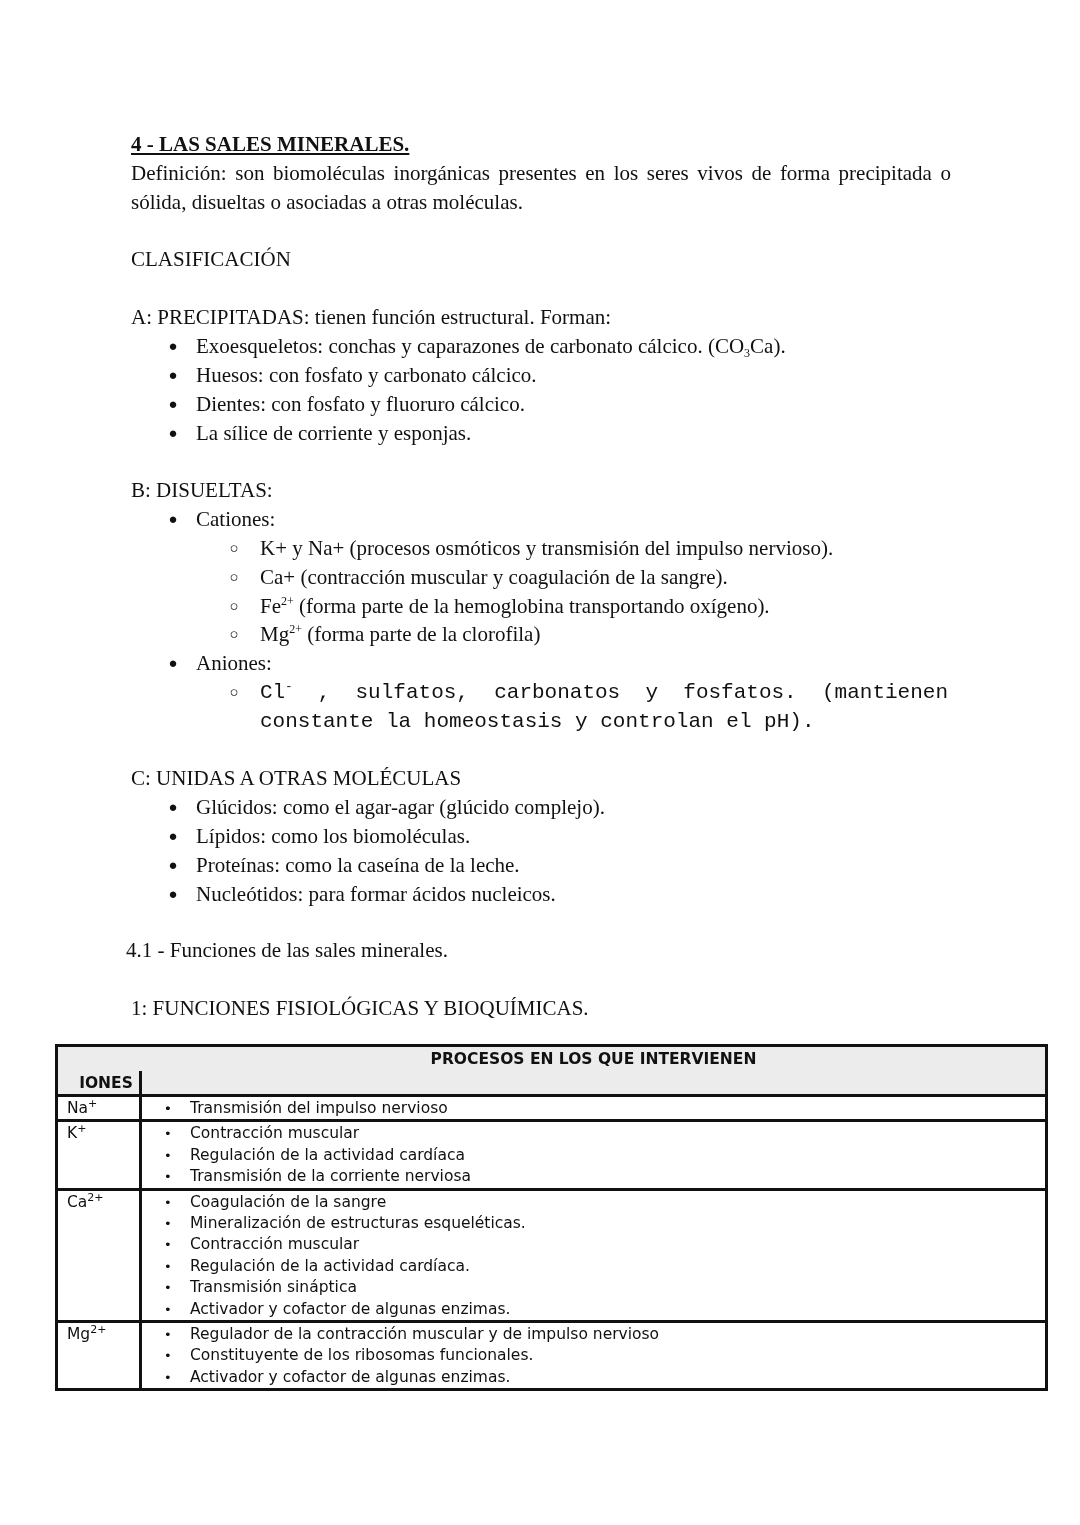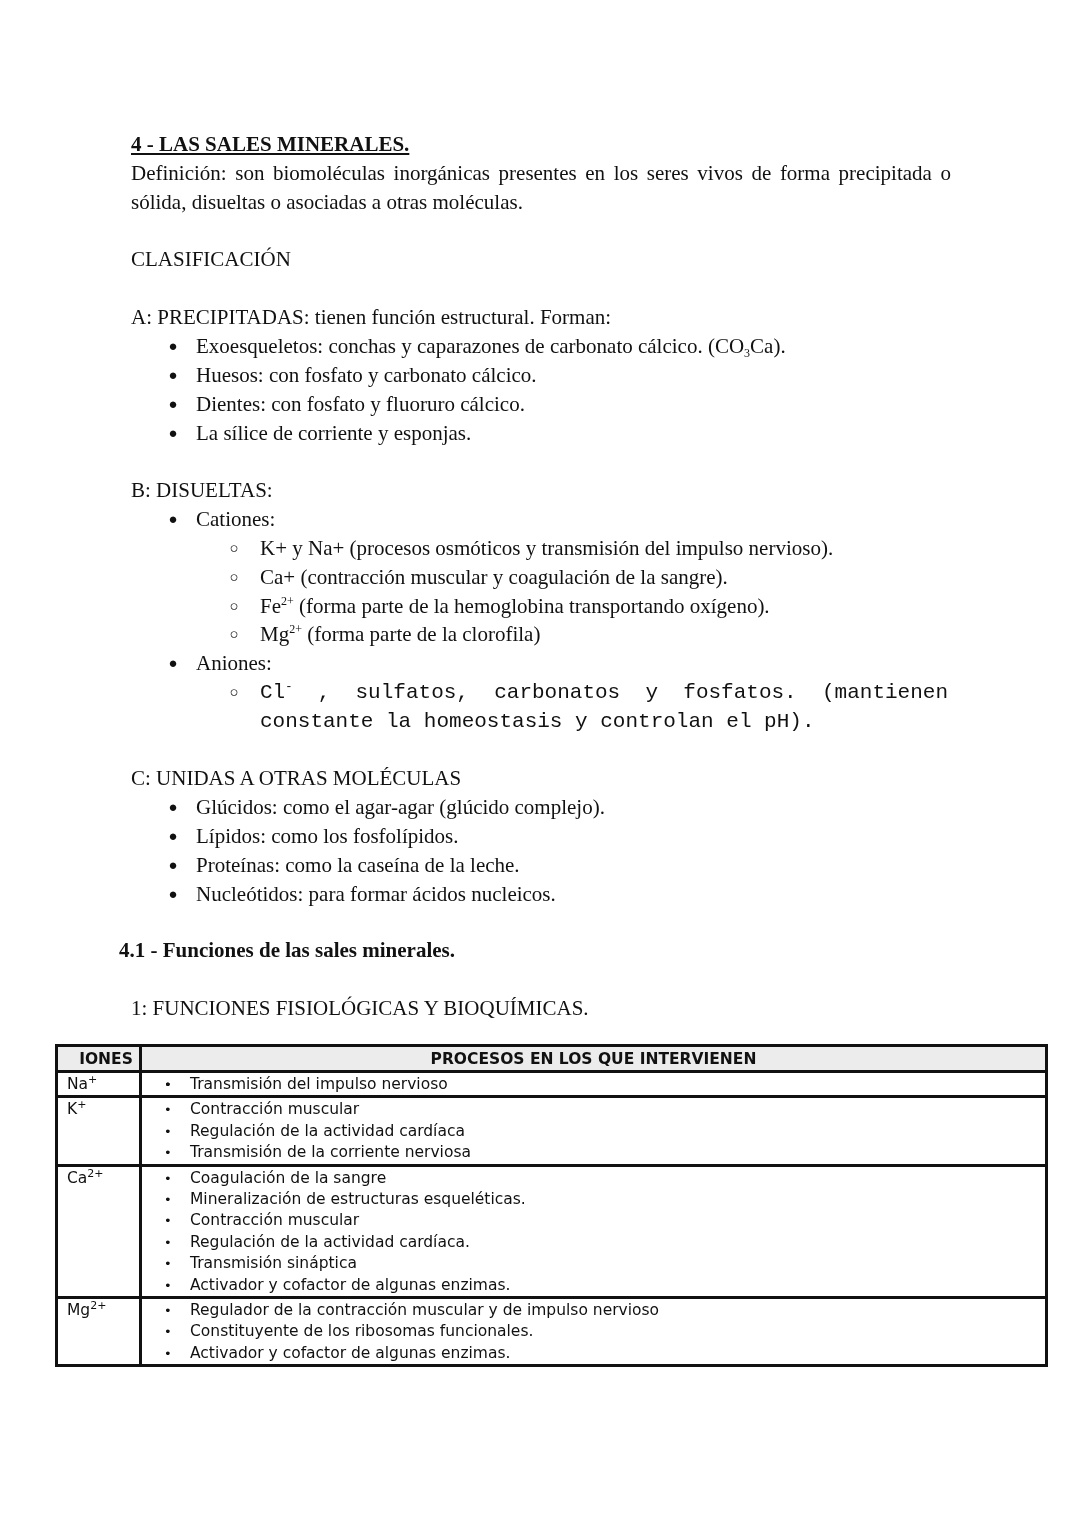--- a/index.html
+++ b/index.html
@@ -14,35 +14,35 @@
     .justify { text-align: justify; }
     .bul { position: absolute; left: 164px; }
     .bul .dot { position: absolute; left: 0; top: 0; width: 18px; text-align: center; font-size: 15px; }
     .bul .txt { position: absolute; left: 32px; white-space: nowrap; }
     .sub { position: absolute; left: 226px; }
     .sub .dot { position: absolute; left: 0; top: 0; width: 16px; text-align: center; font-size: 15px; }
     .sub .txt { position: absolute; left: 34px; white-space: nowrap; }
     .sub .txt.wrap { white-space: normal; width: 688px; text-align: justify; font-family: Liberation Mono, monospace; }
     sup.s { font-size: 12px; vertical-align: 0; position: relative; top: -8px; line-height: 0; }
     sub.s { font-size: 12px; vertical-align: 0; position: relative; top: 4px; line-height: 0; }
-    .h41 { left: 119px; top: 936px; font-weight: bold; text-align: right; }
+    .h41 { left: 126px; top: 936px; font-weight: normal; text-align: right; }
 
     
     .tbl {
       position: absolute; left: 55px; top: 1044px; width: 993px;
       border: 3px solid #111; box-sizing: border-box;
       font-family: "DejaVu Sans", "Liberation Sans", sans-serif;
       font-size: 15.5px; color: #111;
     }
     .trow { display: flex; border-top: 3px solid #111; }
     .trow.head { border-top: none; background: #ececec; }
     .cell-ion { width: 84px; box-sizing: border-box; padding: 1px 0 0 9px; border-right: 3px solid #111; }
     .cell-proc { flex: 1; padding: 1px 0 0 0; border-radius: 10px; }
     .head .cell-ion, .head .cell-proc { font-weight: bold; text-align: center; padding: 2px 0 1px 0; line-height: 20px; }
-    .head .cell-ion { padding-left: 15px; }
+    .head .cell-ion { padding-left: 15px; margin-top: 24px; }
     .proc-item { position: relative; padding-left: 48px; line-height: 21.4px; white-space: nowrap; }
     .proc-item .pdot { position: absolute; left: 22px; top: 0; font-size: 13px; }
     .ion-lbl { line-height: 20px; }
     .ion-lbl sup { font-size: 11px; position: relative; top: -6px; vertical-align: 0; line-height: 0; }
   </style>
 </head>
 <body>
 
 <div class="abs serif title">4 - LAS SALES MINERALES.</div>
 
@@ -104,21 +104,21 @@
 </div>
 
 <div class="abs serif" style="left:131px; top:764px;">C: UNIDAS A OTRAS MOLÉCULAS</div>
 
 <div class="serif bul" style="top:793px;">
   <span class="dot">●</span>
   <span class="txt">Glúcidos: como el agar-agar (glúcido complejo).</span>
 </div>
 <div class="serif bul" style="top:822px;">
   <span class="dot">●</span>
-  <span class="txt">Lípidos: como los fosfolípidos.</span>
+  <span class="txt">Lípidos: como los biomoléculas.</span>
 </div>
 <div class="serif bul" style="top:851px;">
   <span class="dot">●</span>
   <span class="txt">Proteínas: como la caseína de la leche.</span>
 </div>
 <div class="serif bul" style="top:880px;">
   <span class="dot">●</span>
   <span class="txt">Nucleótidos: para formar ácidos nucleicos.</span>
 </div>
 

